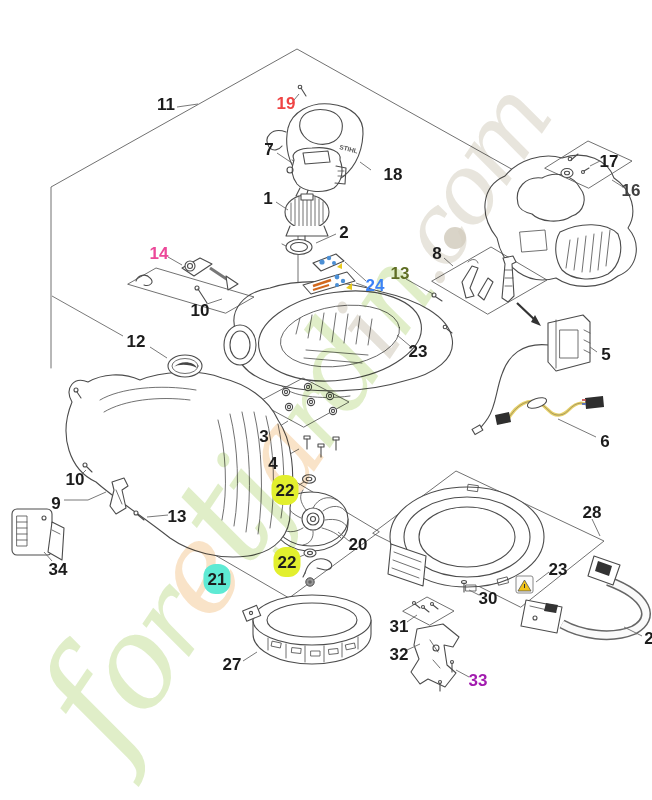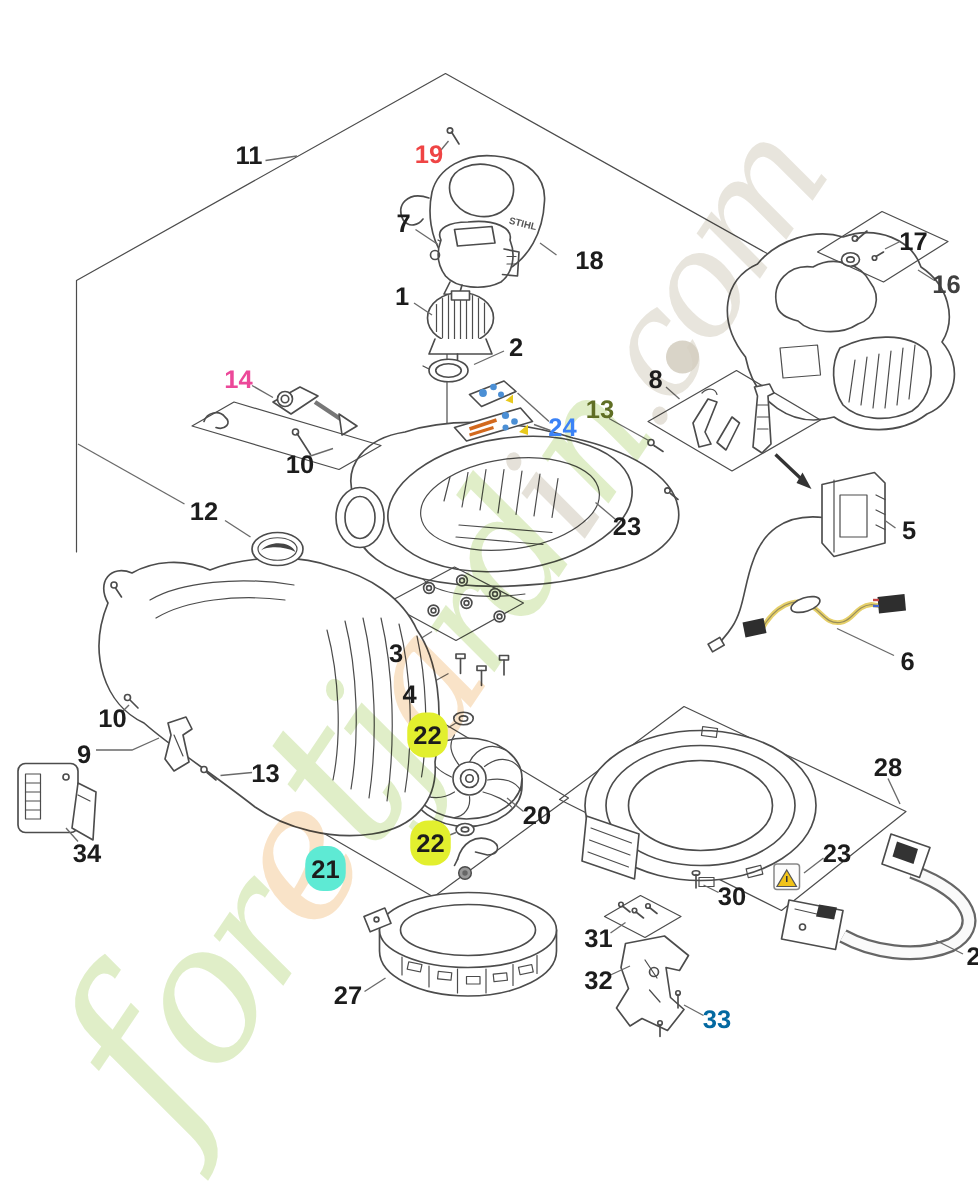--- a/index.html
+++ b/index.html
@@ -447,17 +447,17 @@
       <div class="plabel" style="left: 75px; top: 479px; color: rgb(28, 28, 28);">10</div>
       <div class="plabel" style="left: 56px; top: 503px; color: rgb(28, 28, 28);">9</div>
       <div class="plabel" style="left: 177px; top: 516px; color: rgb(28, 28, 28);">13</div>
       <div class="plabel" style="left: 58px; top: 569px; color: rgb(28, 28, 28);">34</div>
       <div class="plabel" style="left: 232px; top: 664px; color: rgb(28, 28, 28);">27</div>
       <div class="plabel" style="left: 592px; top: 512px; color: rgb(28, 28, 28);">28</div>
       <div class="plabel" style="left: 558px; top: 569px; color: rgb(28, 28, 28);">23</div>
       <div class="plabel" style="left: 488px; top: 598px; color: rgb(28, 28, 28);">30</div>
       <div class="plabel" style="left: 399px; top: 626px; color: rgb(28, 28, 28);">31</div>
       <div class="plabel" style="left: 399px; top: 654px; color: rgb(28, 28, 28);">32</div>
-      <div class="plabel" style="left: 478px; top: 680px; color: #0369a1;">33</div>
+      <div class="plabel" style="left: 478px; top: 680px; color: #a21caf;">33</div>
       <div class="plabel" style="left: 649px; top: 638px; color: rgb(28, 28, 28);">2</div>
     </div>
 
 </div>
 
 </body></html>

